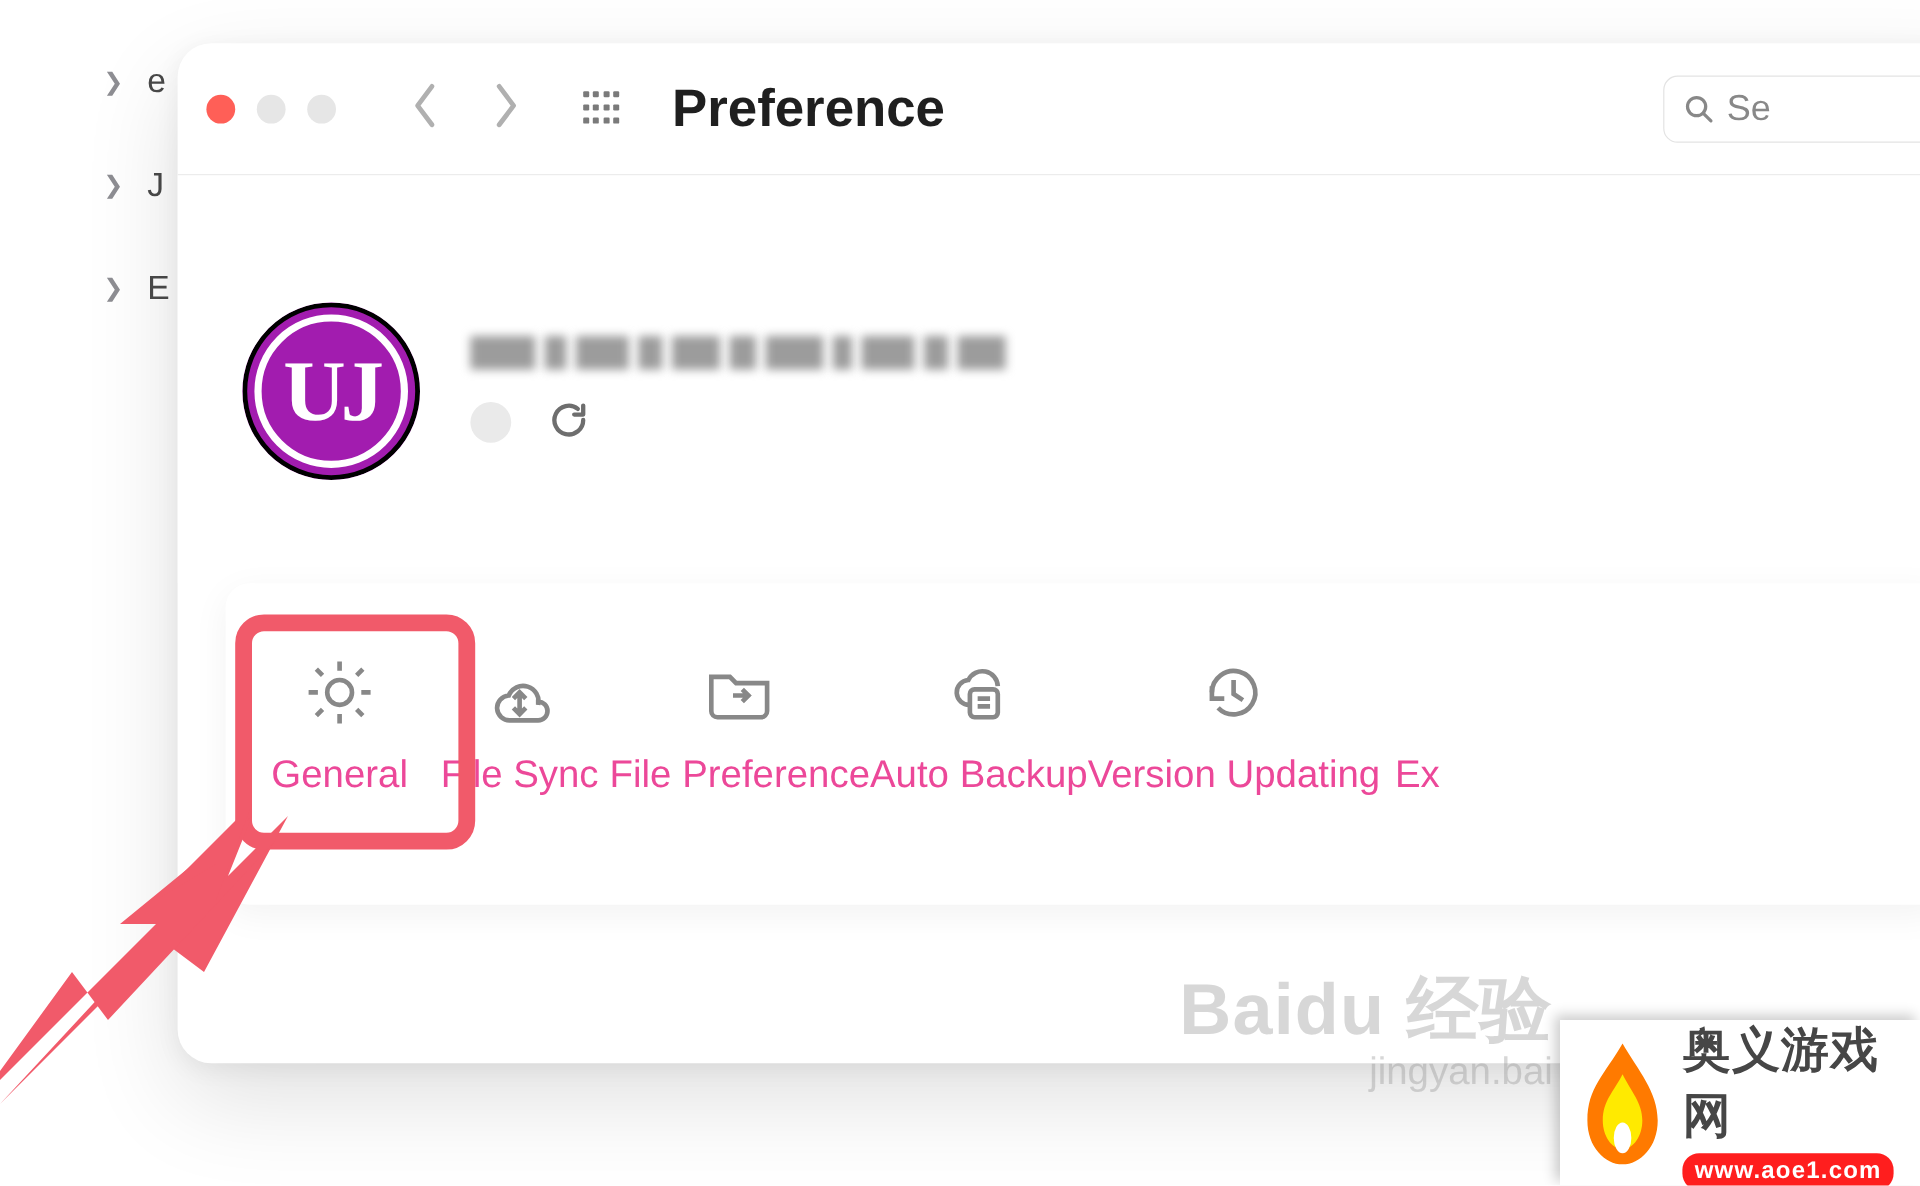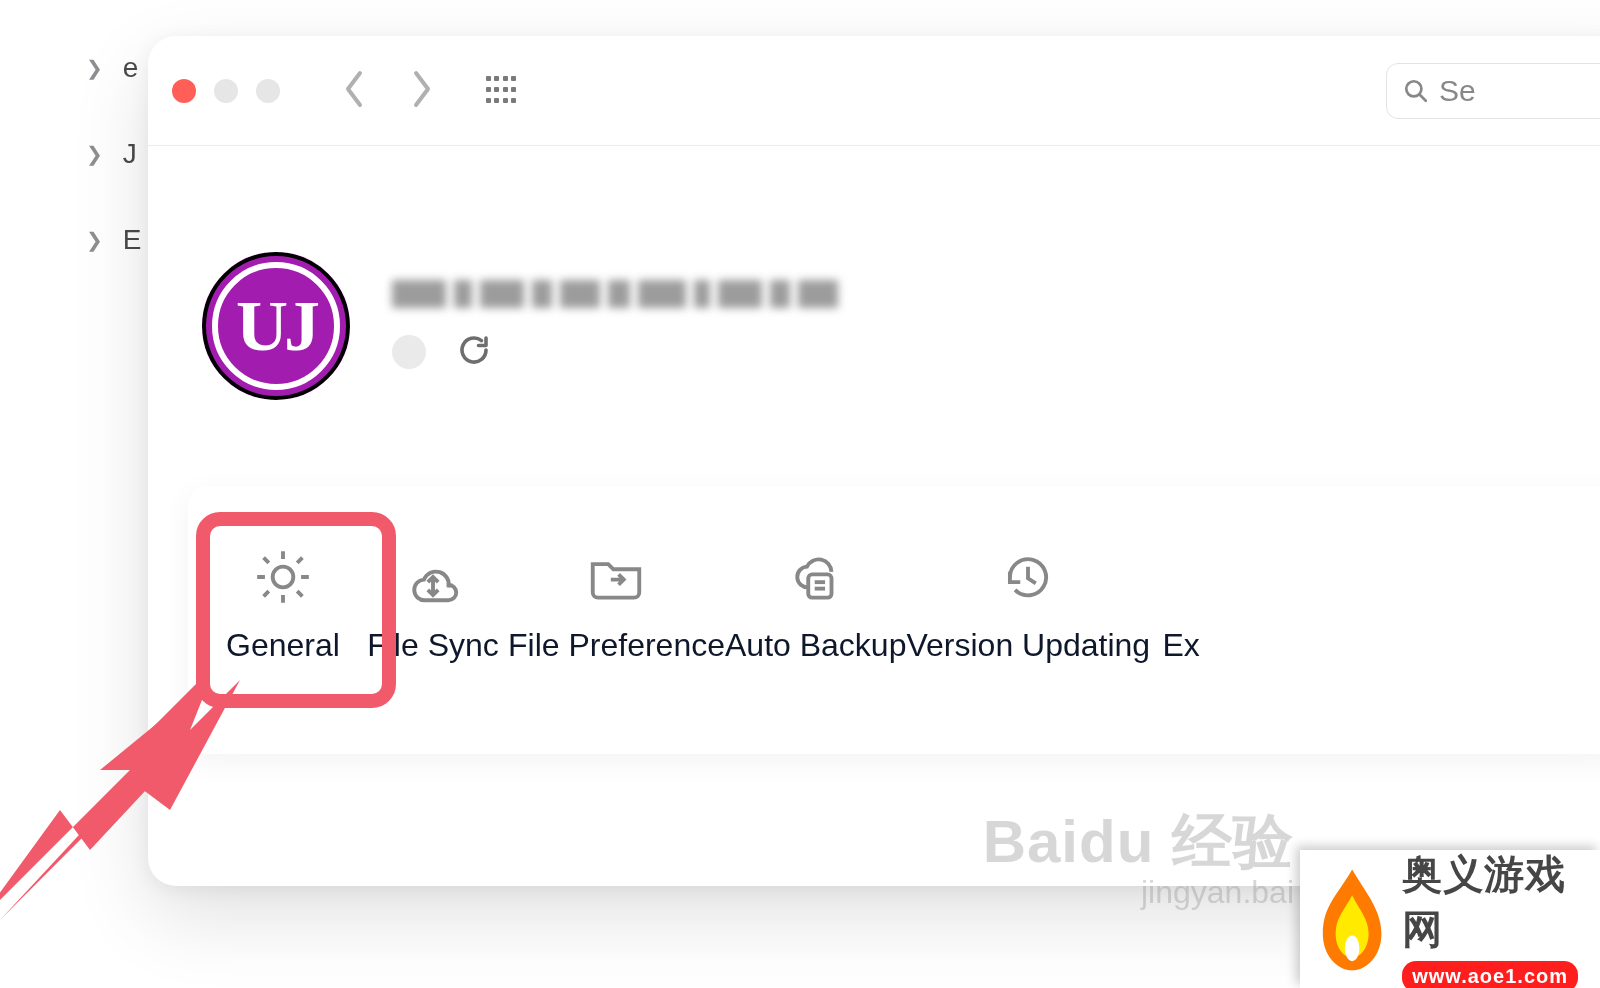--- a/index.html
+++ b/index.html
@@ -130,21 +130,21 @@
     border-radius: 20px;
     box-shadow: 0 8px 30px rgba(0,0,0,.05);
     padding: 60px 20px 90px;
     display:flex;
     align-items:flex-start;
   }
   .tab {
     display:flex; flex-direction:column; align-items:center;
     gap:18px;
     min-width:150px;
-    color:#0f172a;
+    color:#ec4899;
     font-size:32px;
     line-height:1.2;
     text-align:center;
     cursor:pointer;
     flex: 0 0 auto;
   }
   .tab .ico { width:62px; height:62px; display:flex; align-items:center; justify-content:center; }
   .tab .ico svg { width:100%; height:100%; stroke:#888; fill:none; stroke-width:3; }
 
   .highlight-box {
@@ -253,20 +253,21 @@
         <i></i>
         <i></i>
         <i></i>
         <i></i>
         <i></i>
         <i></i>
         <i></i>
         <i></i>
     </div>
 
+    <div class="title-text">Preference</div>
 
     <div class="search-wrap">
       <svg viewBox="0 0 24 24">
         <circle cx="10" cy="10" r="7" stroke="#888" stroke-width="2.5" fill="none"></circle>
         <line x1="15" y1="15" x2="21" y2="21" stroke="#888" stroke-width="2.5" stroke-linecap="round"></line>
       </svg>
       <span>Se</span>
     </div>
   </div>
 

